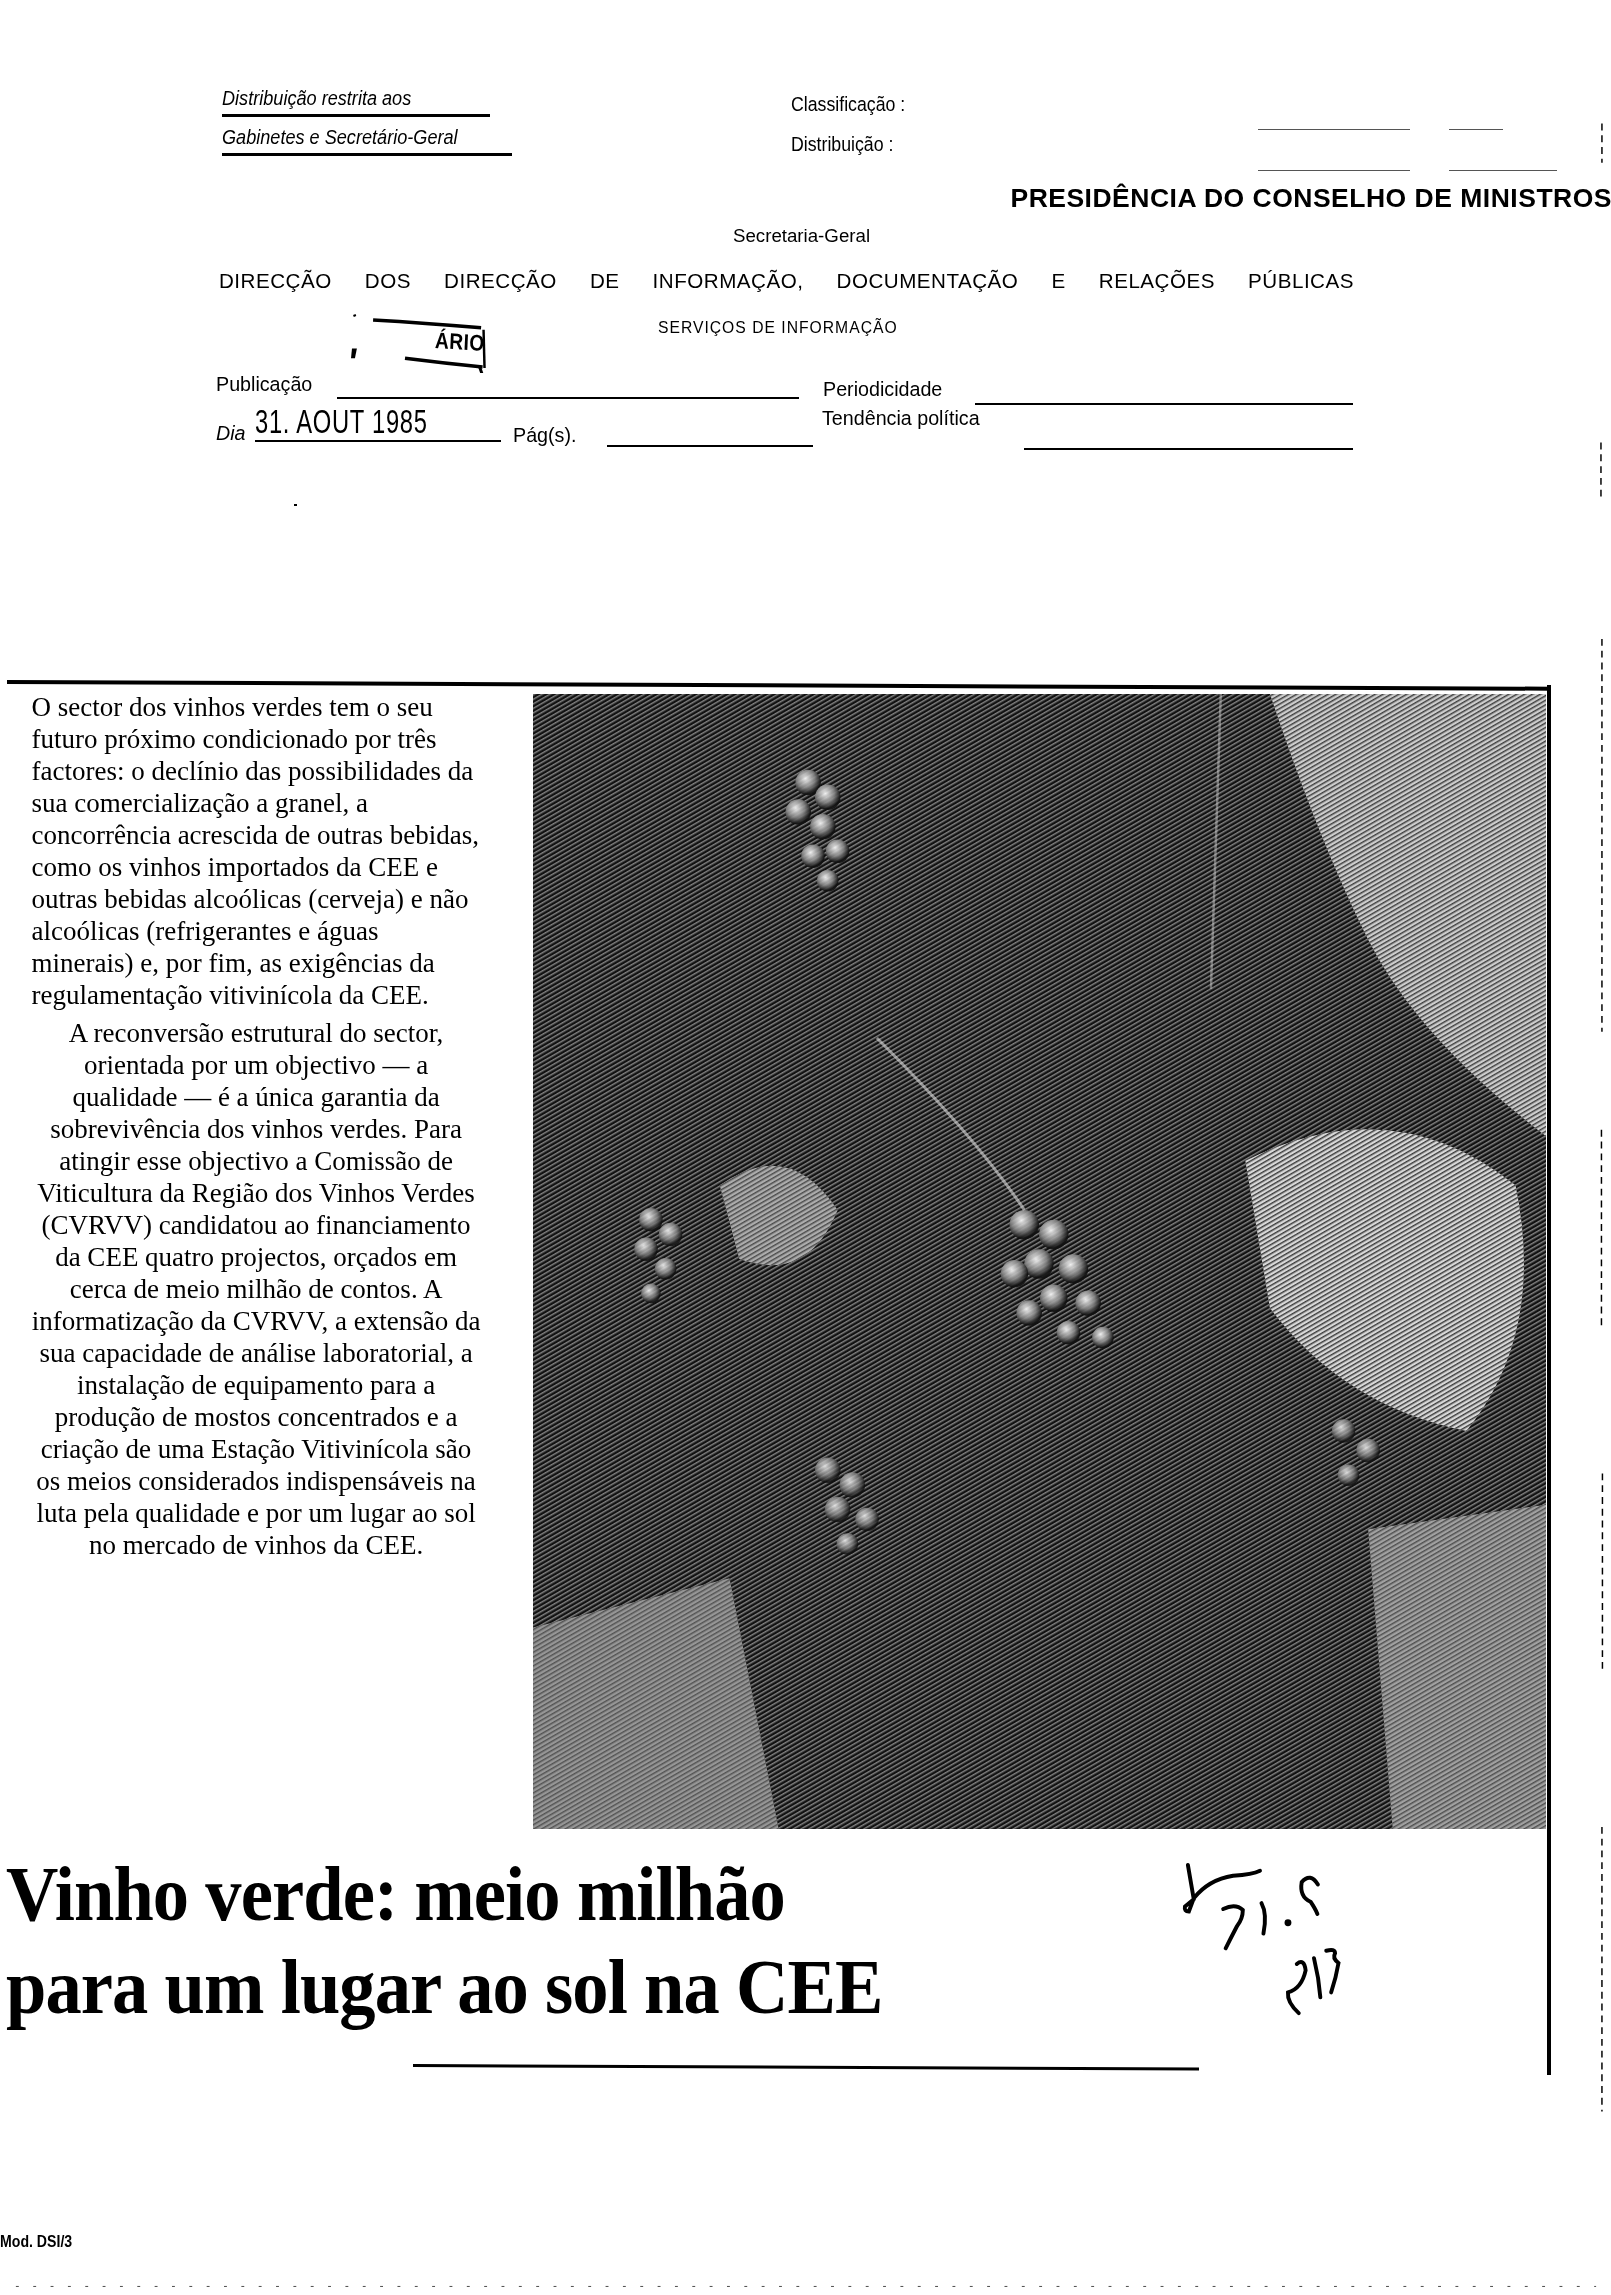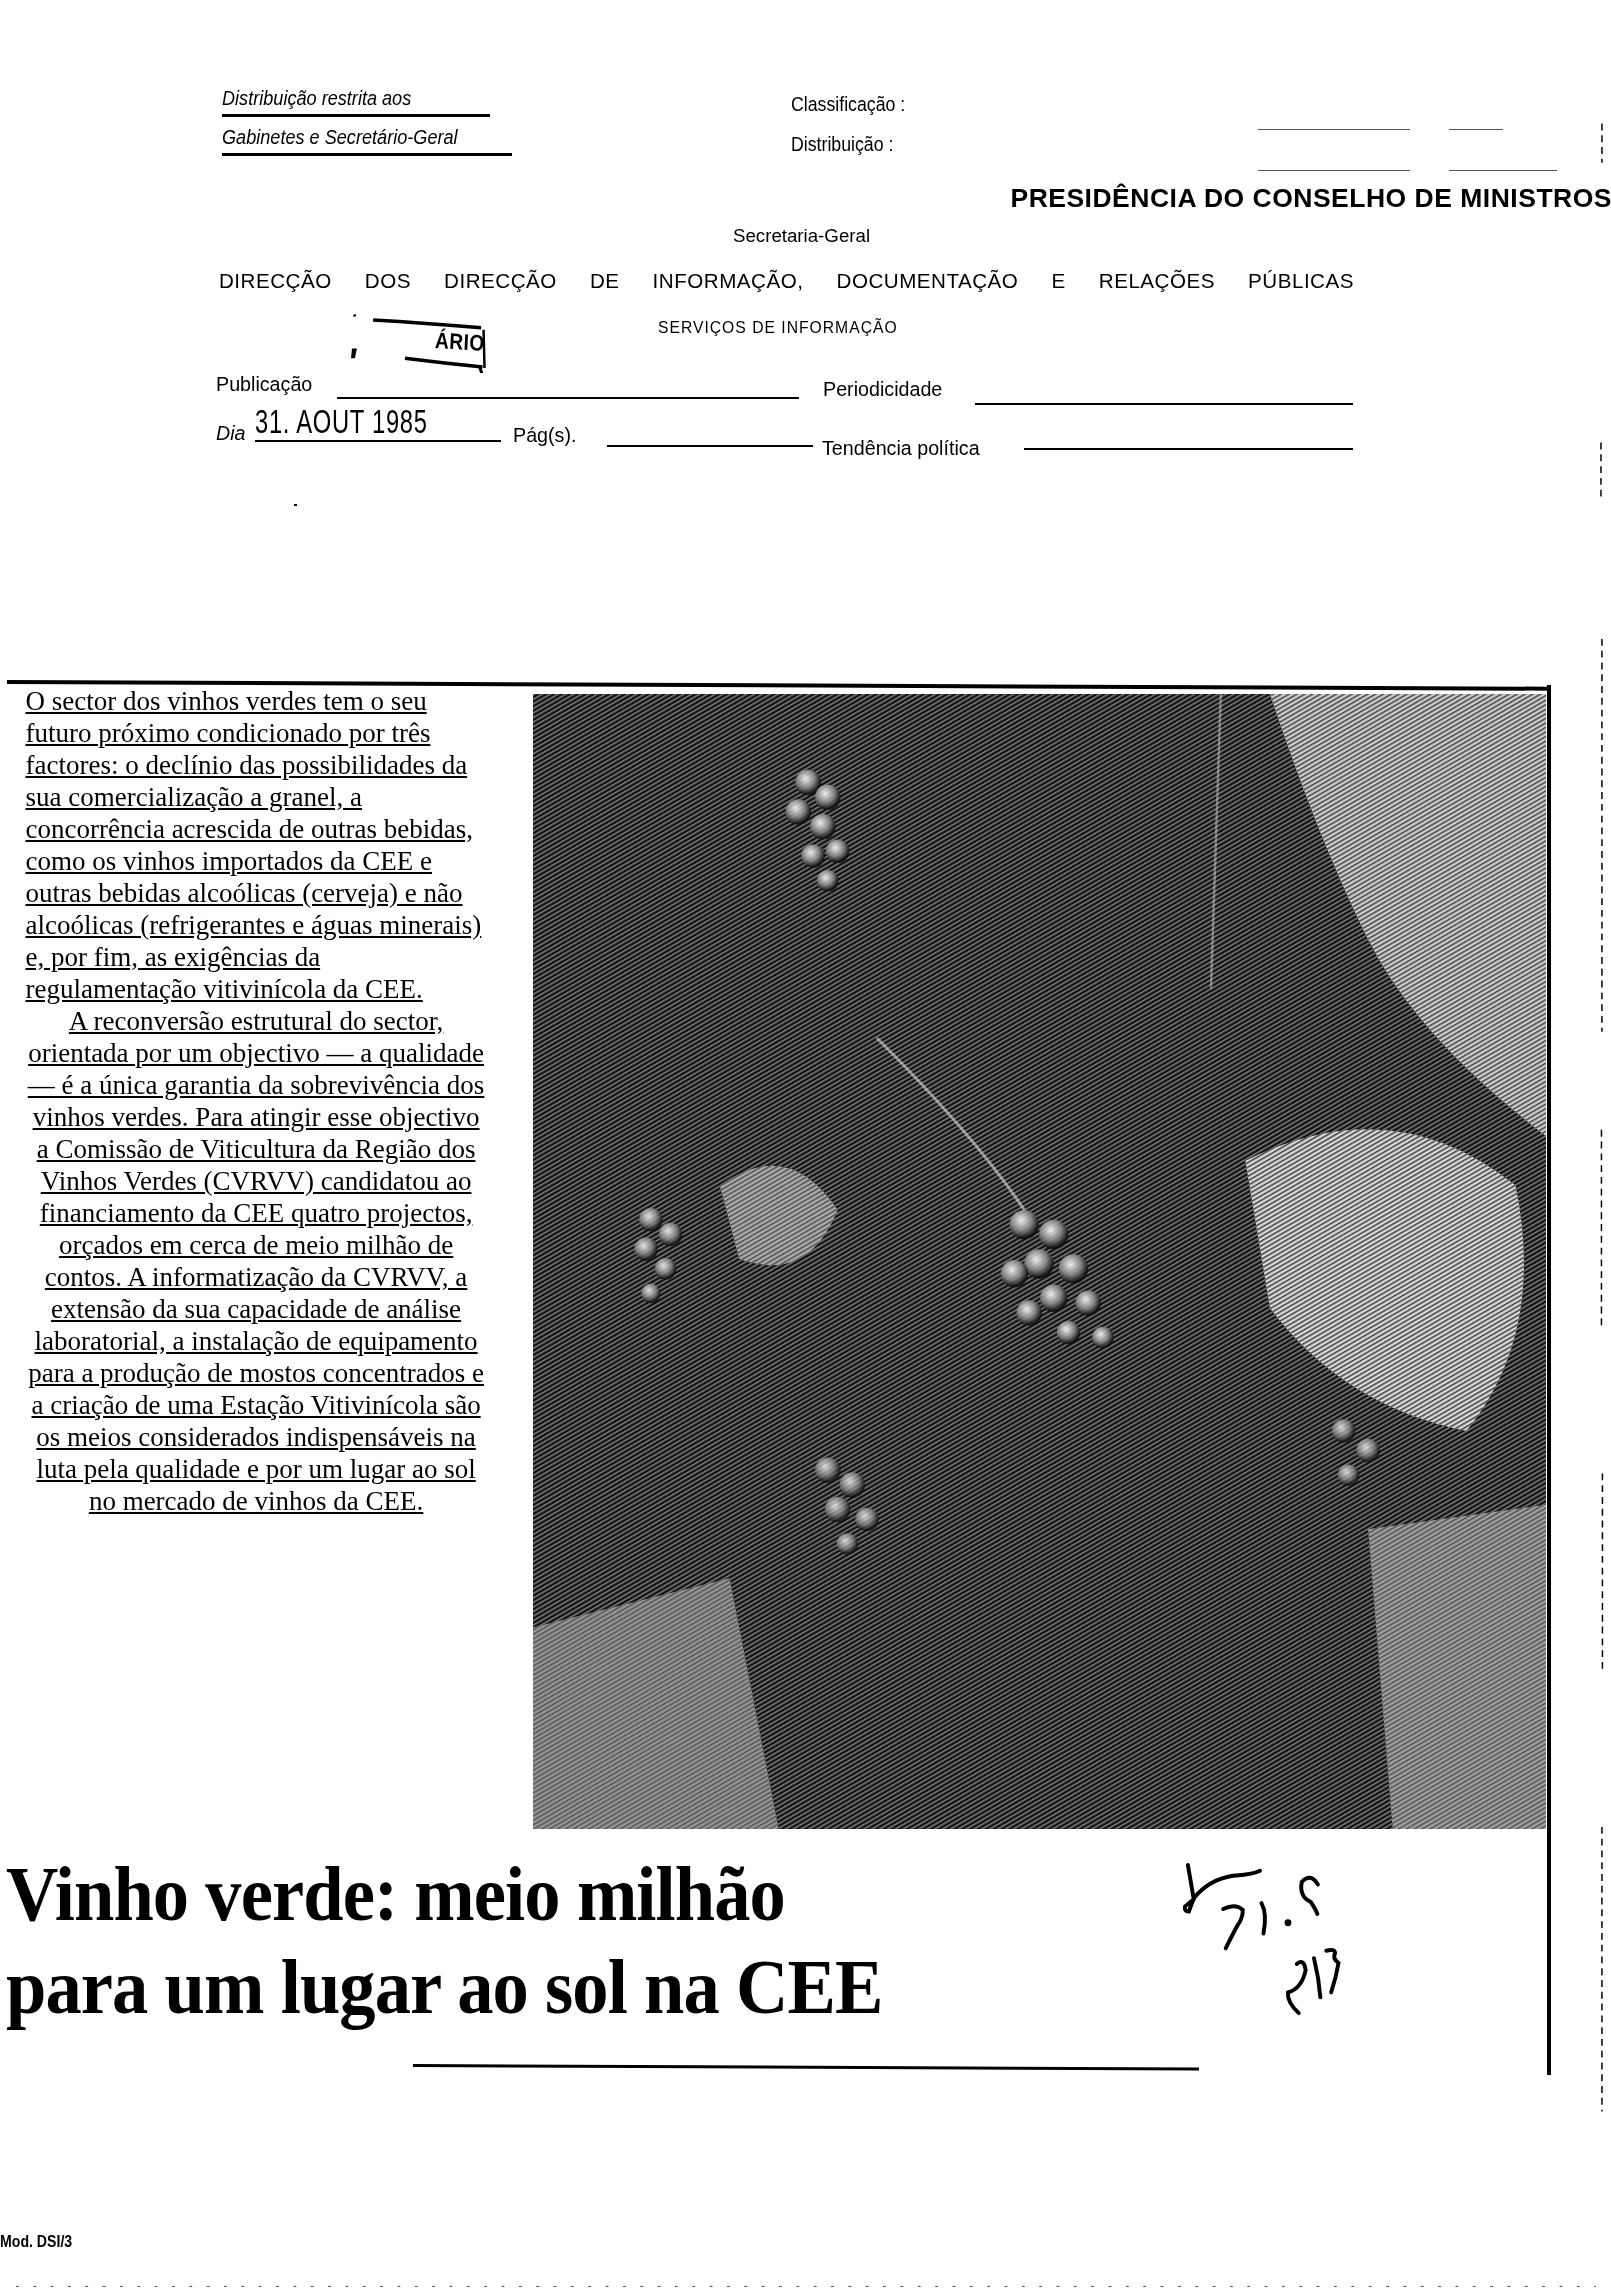--- a/index.html
+++ b/index.html
@@ -30,31 +30,31 @@
   .field-label { font-size: 19.7px; }
   .pub-label { left: 216px; top: 373px; text-align: right; }
   .pub-line { left: 337px; top: 397px; width: 462px; }
   .period-label { left: 823px; top: 378px; }
   .period-line { left: 975px; top: 403px; width: 378px; }
   .dia-label { left: 216px; top: 422px; font-style: italic; }
   .dia-value { left: 255px; top: 403px; font-size: 33px; transform: scaleX(0.72); transform-origin: left; letter-spacing: 1px; }
   .dia-line { left: 255px; top: 440px; width: 246px; }
   .pag-label { left: 513px; top: 424px; }
   .pag-line { left: 607px; top: 445px; width: 206px; }
-  .tend-label { left: 822px; top: 437px; text-align: center; }
+  .tend-label { left: 822px; top: 407px; text-align: center; }
   .tend-line { left: 1024px; top: 448px; width: 329px; }
 
   .dash { left: 294px; top: 504px; width: 2.9px; height: 2px; background: #000; }
 
   
   .frame-top { left: 7.4px; top: 680px; width: 1543px; height: 3.9px; background: #000; transform: rotate(0.25deg); transform-origin: left; }
   .frame-right { left: 1547px; top: 685px; width: 3.9px; height: 1390px; background: #000; }
 
   .article-body { left: 14.7px; top: 685px; width: 472px; font-size: 27px; line-height: 32px; }
-  .article-body p { margin: 0; padding-left: 10.8px; text-indent: 0; text-decoration: underline; }
+  .article-body p { margin: 6px; padding-left: 10.8px; text-indent: 0; }
   .article-body .para2 { margin-top: 0; text-align: center; }
 
   
   .photo { left: 533px; top: 694px; width: 1013px; height: 1135px; overflow: hidden; background: #111; }
   .photo svg { display: block; }
 
   
   .headline { left: 5.9px; top: 1847px; font-size: 78px; font-weight: bold; line-height: 93px; letter-spacing: -1px; transform: scaleX(0.93); transform-origin: left; white-space: nowrap; }
   .head-rule { left: 413px; top: 2064px; width: 786px; height: 2.5px; background: #000; transform: rotate(0.25deg); transform-origin: left; }
 

